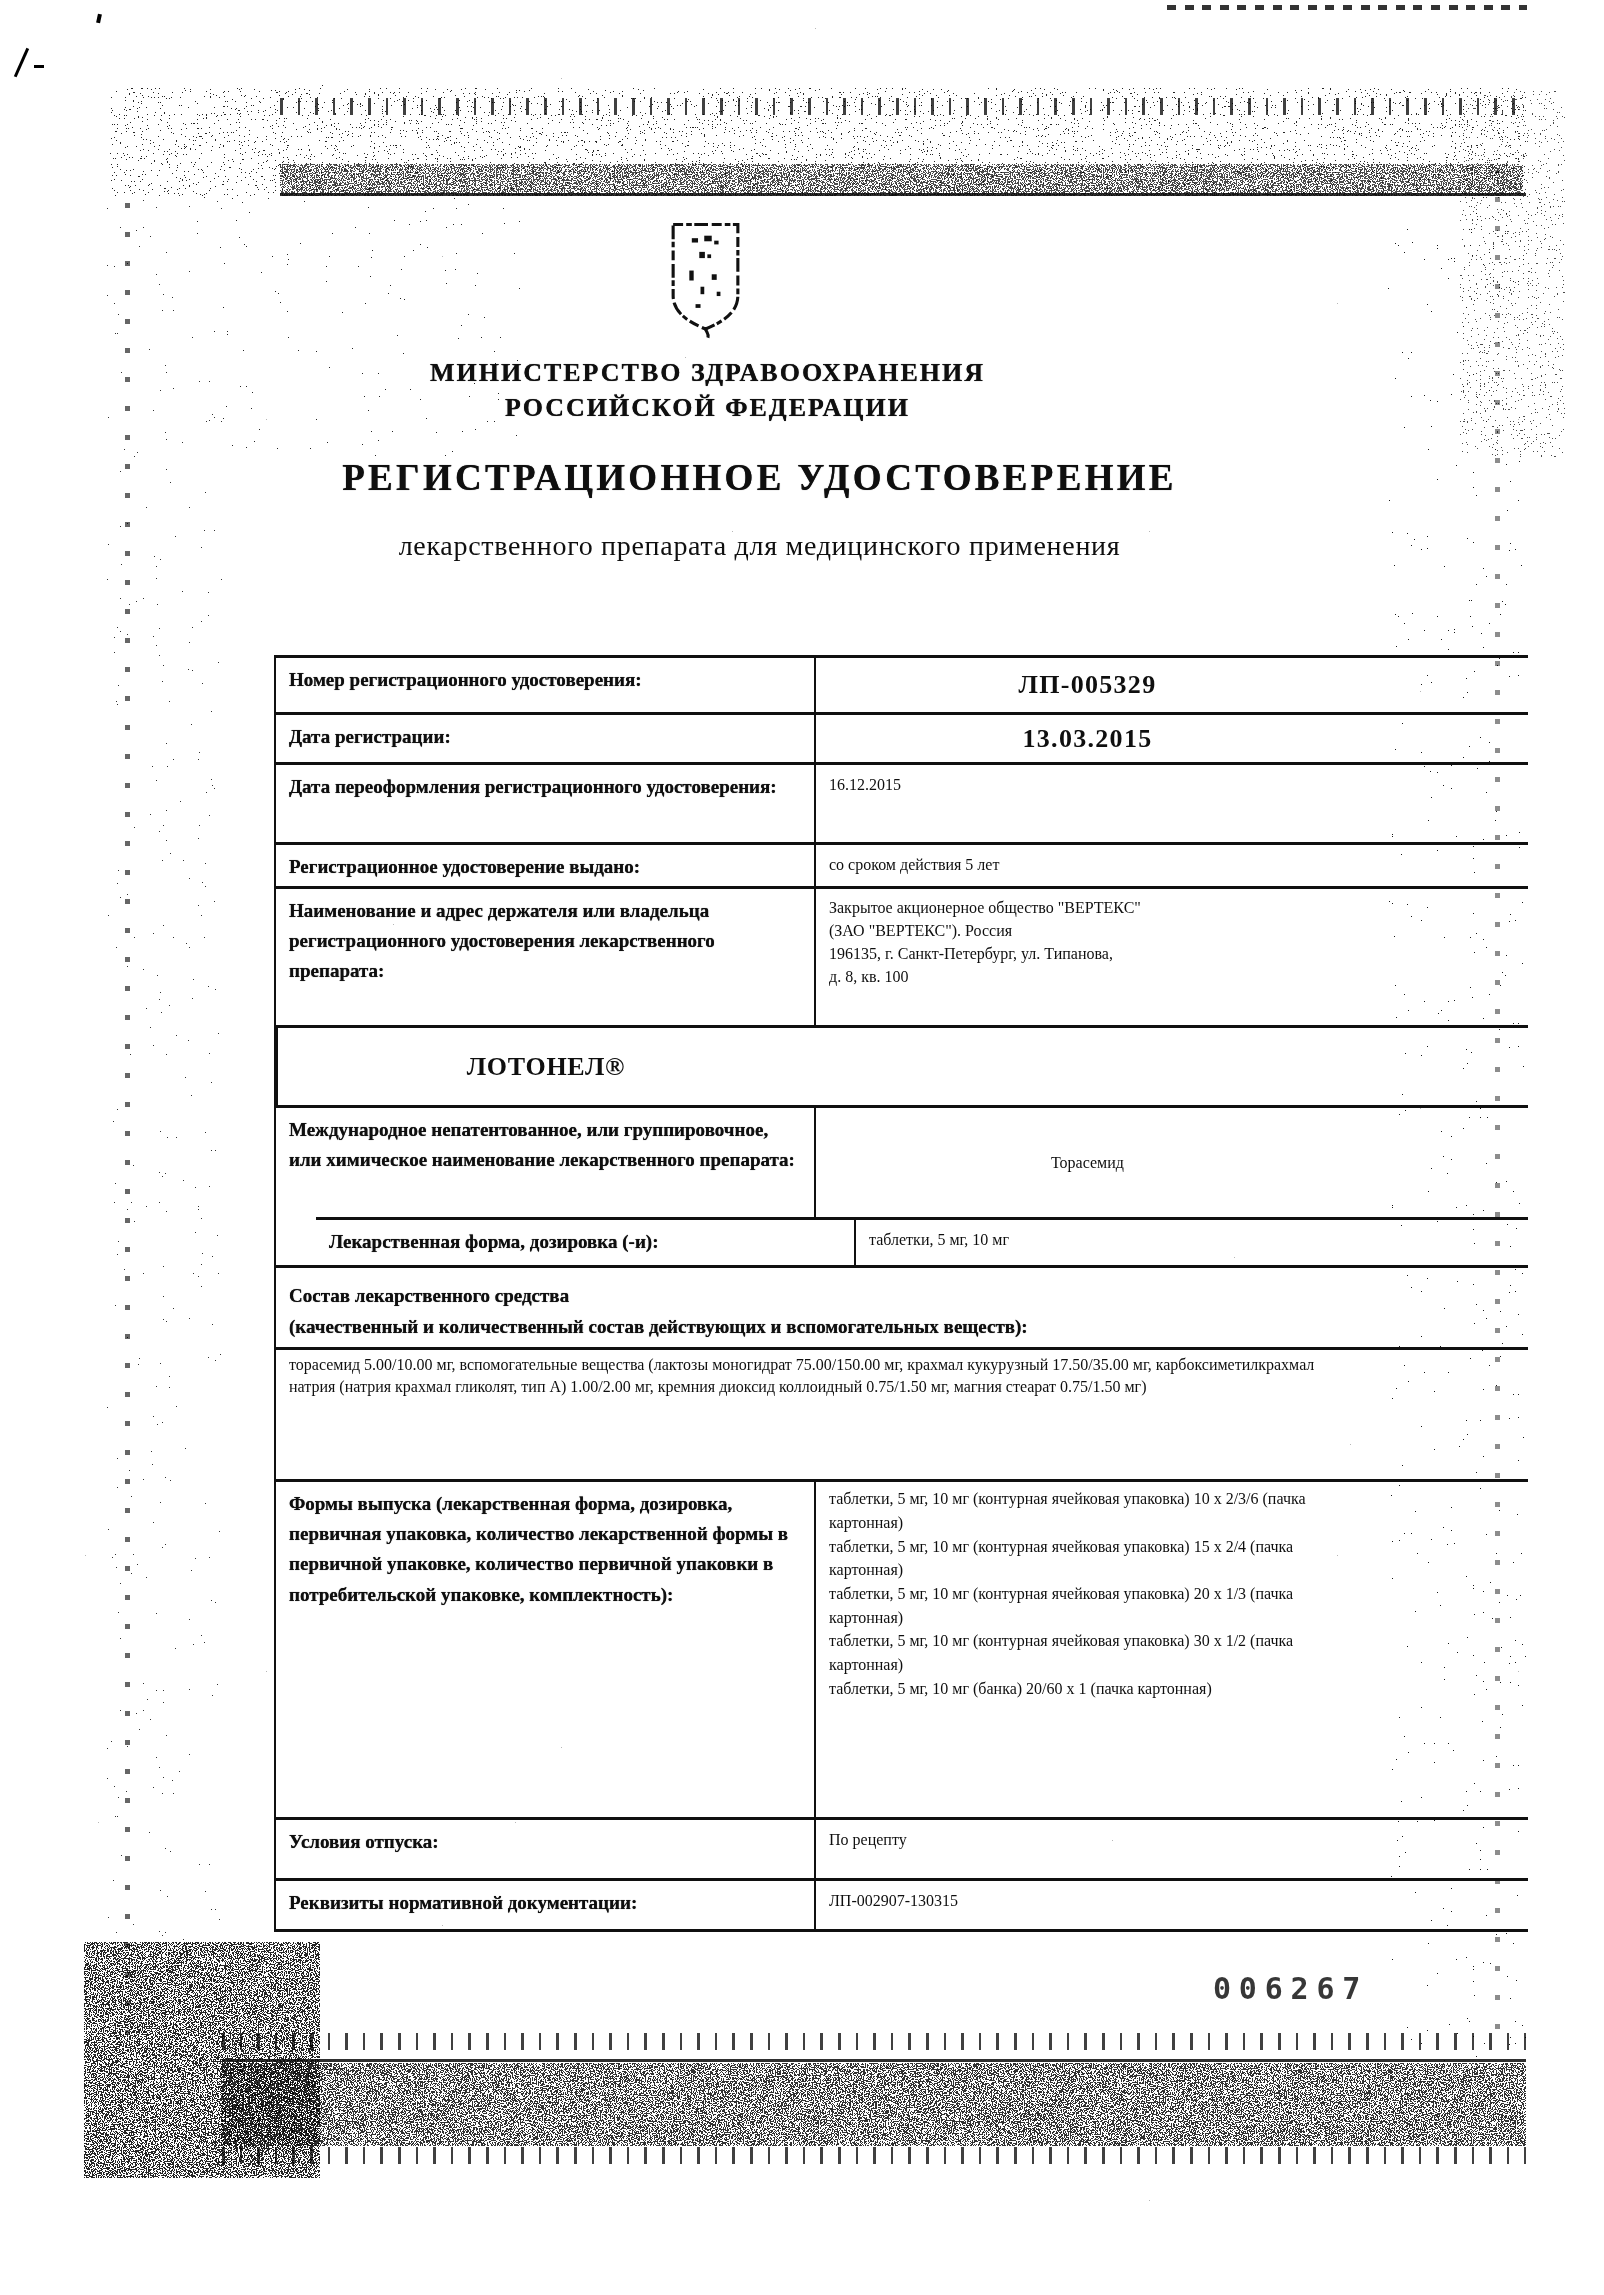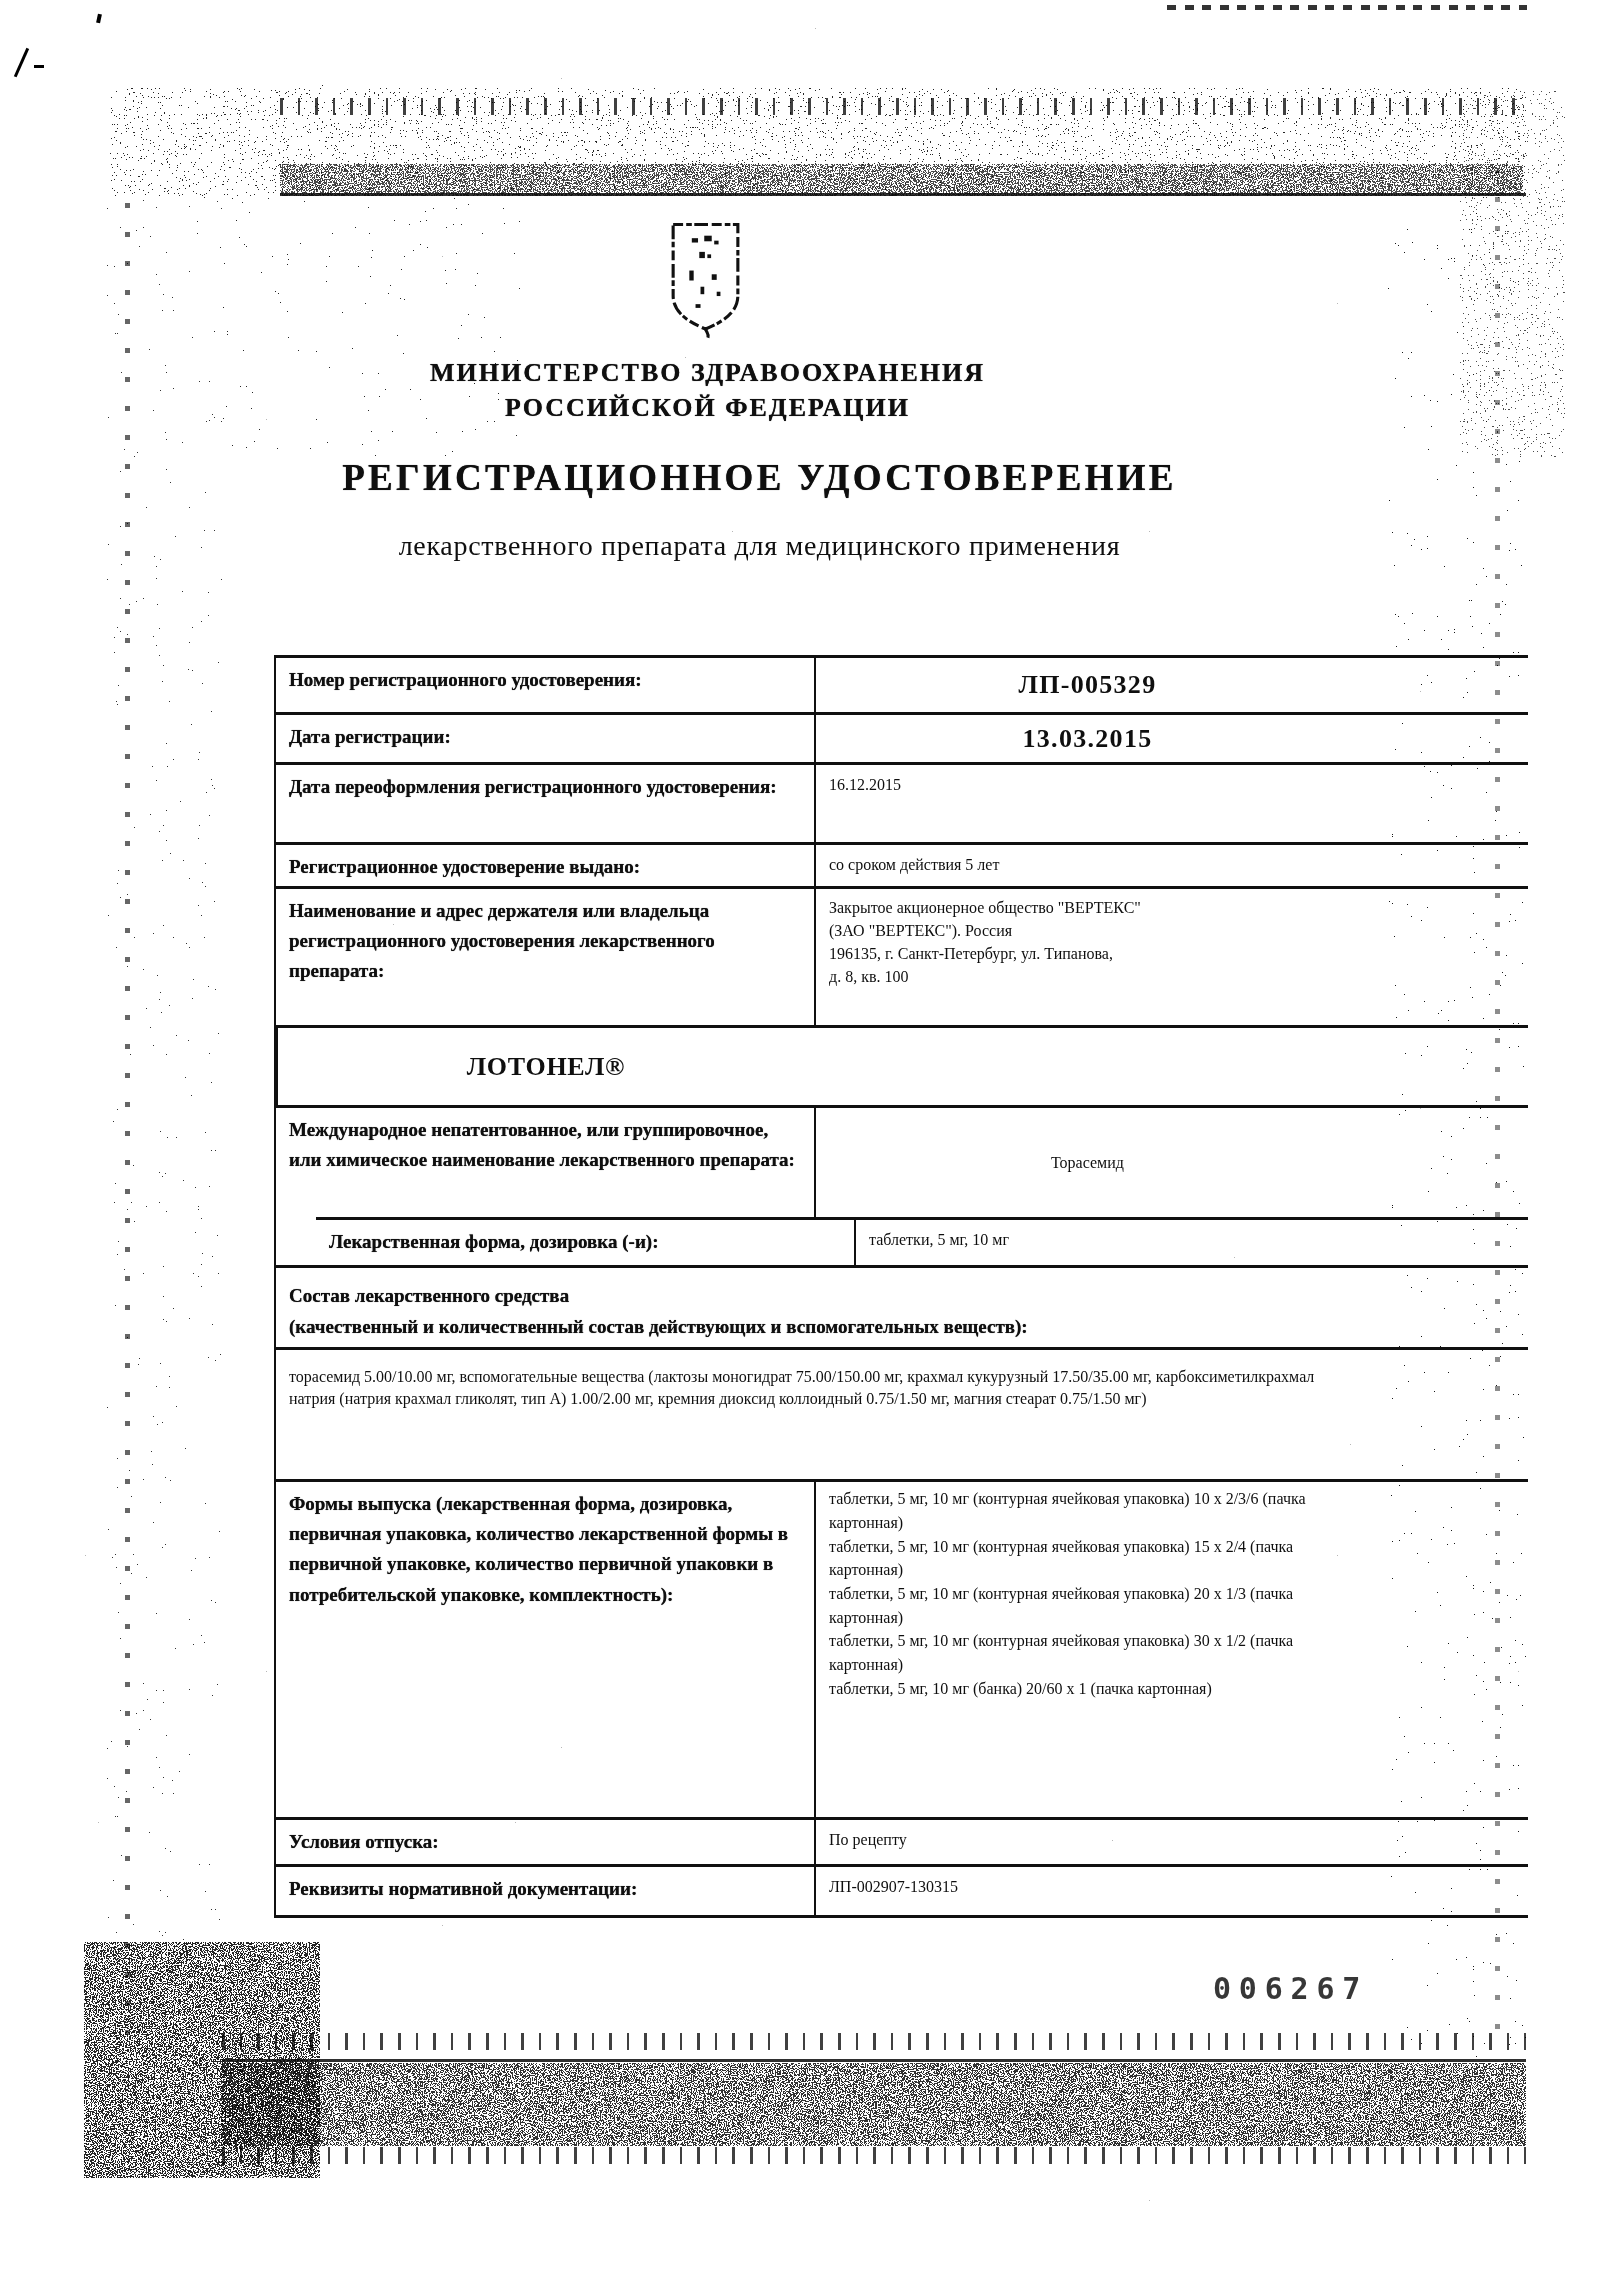--- a/index.html
+++ b/index.html
@@ -31,21 +31,21 @@
     border-left:2px solid #101010; border-bottom:3.3px solid #101010;}
   .row{display:grid; grid-template-columns:538px 545px 170px; border-top:3.3px solid #101010;
     box-sizing:border-box; overflow:hidden;}
   .cell{box-sizing:border-box; padding:6.5px 13px; overflow:hidden;}
   .lbl{font-weight:bold; font-size:19px; line-height:1.6; text-shadow:0 0 0.7px #222;}
   .val{font-size:16px; line-height:1.6; border-left:2px solid #101010; white-space:pre-line;}
   .full{grid-column:1/3; border-left:none;}
   .center-cell{display:flex; align-items:center; justify-content:center; text-align:center;}
   .big-val{font-size:26px; font-weight:bold; letter-spacing:1.3px;}
   .val-addr{line-height:1.45;}
-  .val-tight{line-height:1.38; padding-top:16px;}
+  .val-tight{line-height:1.38; padding-top:4px;}
   .val-forms{line-height:1.48; padding-top:5.2px;}
   .lbl-compact{padding-top:5.2px;}
   .brand{font-weight:bold; letter-spacing:0.7px; font-size:26px;}
   .filler{border-left:none;}
   
   .stamp{position:absolute; left:1213px; top:1971px; font-family:"DejaVu Sans Mono",monospace;
     font-size:30px; font-weight:bold; letter-spacing:7.8px; color:#1c1c1c; opacity:.88;}
 </style>
 </head>
 <body>
@@ -205,21 +205,21 @@
     <div class="row" style="height:338px;">
       <div class="cell lbl">Формы выпуска (лекарственная форма, дозировка, первичная упаковка, количество лекарственной формы в первичной упаковке, количество первичной упаковки в потребительской упаковке, комплектность):</div>
       <div class="cell val val-forms">таблетки, 5 мг, 10 мг (контурная ячейковая упаковка) 10 х 2/3/6 (пачка картонная)
 таблетки, 5 мг, 10 мг (контурная ячейковая упаковка) 15 х 2/4 (пачка картонная)
 таблетки, 5 мг, 10 мг (контурная ячейковая упаковка) 20 х 1/3 (пачка картонная)
 таблетки, 5 мг, 10 мг (контурная ячейковая упаковка) 30 х 1/2 (пачка картонная)
 таблетки, 5 мг, 10 мг (банка) 20/60 х 1 (пачка картонная)</div>
       <div class="filler"></div>
     </div>
 
-    <div class="row" style="height:47px;">
+    <div class="row" style="height:61px;">
       <div class="cell lbl">Условия отпуска:</div>
       <div class="cell val">По рецепту</div>
       <div class="filler"></div>
     </div>
 
     <div class="row" style="height:51px;">
       <div class="cell lbl">Реквизиты нормативной документации:</div>
       <div class="cell val">ЛП-002907-130315</div>
       <div class="filler"></div>
     </div>

